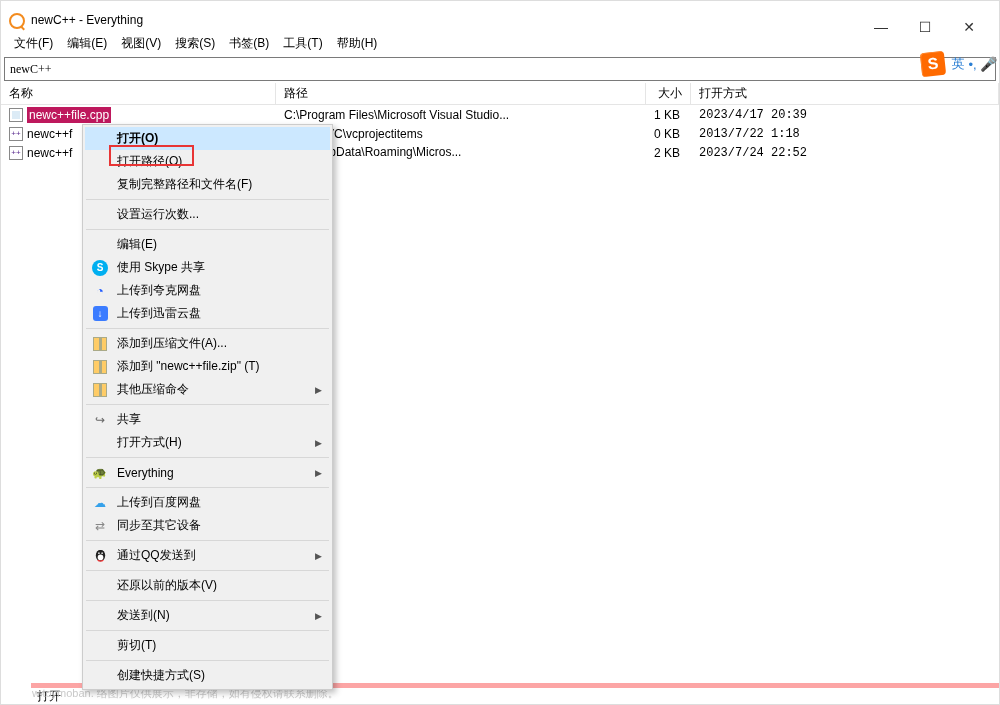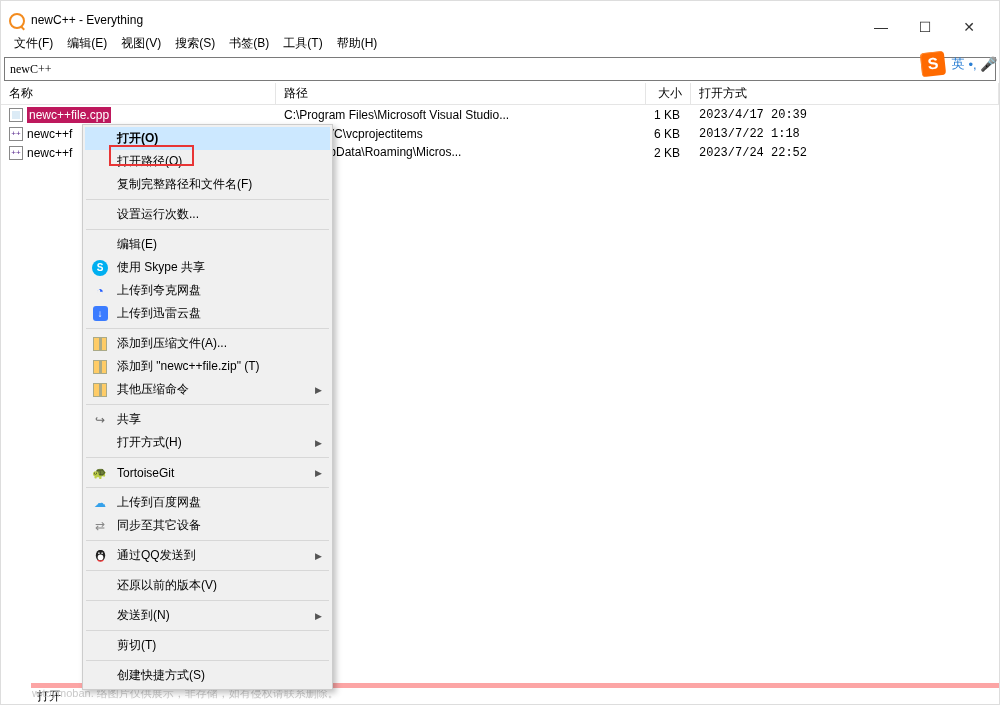--- a/index.html
+++ b/index.html
@@ -138,21 +138,21 @@
       <div class="cell cell-path">C:\Program Files\Microsoft Visual Studio...</div>
       <div class="cell cell-size">1 KB</div>
       <div class="cell cell-date">2023/4/17 20:39</div>
     </div>
     <div class="row">
       <div class="cell cell-name">
         <span class="file-ico vcx"></span>
         <span class="file-label">newc++f</span>
       </div>
       <div class="cell cell-path">vs2013\VC\vcprojectitems</div>
-      <div class="cell cell-size">6 KB</div>
+      <div class="cell cell-size">0 KB</div>
       <div class="cell cell-date">2013/7/22 1:18</div>
     </div>
     <div class="row">
       <div class="cell cell-name">
         <span class="file-ico vcx"></span>
         <span class="file-label">newc++f</span>
       </div>
       <div class="cell cell-path">\聆听\AppData\Roaming\Micros...</div>
       <div class="cell cell-size">2 KB</div>
       <div class="cell cell-date">2023/7/24 22:52</div>
@@ -229,21 +229,21 @@
     <span class="ctx-label">共享</span>
   </div>
   <div class="ctx-item">
     <span class="ctx-ico"></span>
     <span class="ctx-label">打开方式(H)</span>
     <span class="ctx-arrow">▶</span>
   </div>
   <div class="ctx-sep"></div>
   <div class="ctx-item">
     <span class="ctx-ico i-git">🐢</span>
-    <span class="ctx-label">TortoiseGit</span>
+    <span class="ctx-label">Everything</span>
     <span class="ctx-arrow">▶</span>
   </div>
   <div class="ctx-sep"></div>
   <div class="ctx-item">
     <span class="ctx-ico i-baidu">☁</span>
     <span class="ctx-label">上传到百度网盘</span>
   </div>
   <div class="ctx-item">
     <span class="ctx-ico i-sync">⇄</span>
     <span class="ctx-label">同步至其它设备</span>

